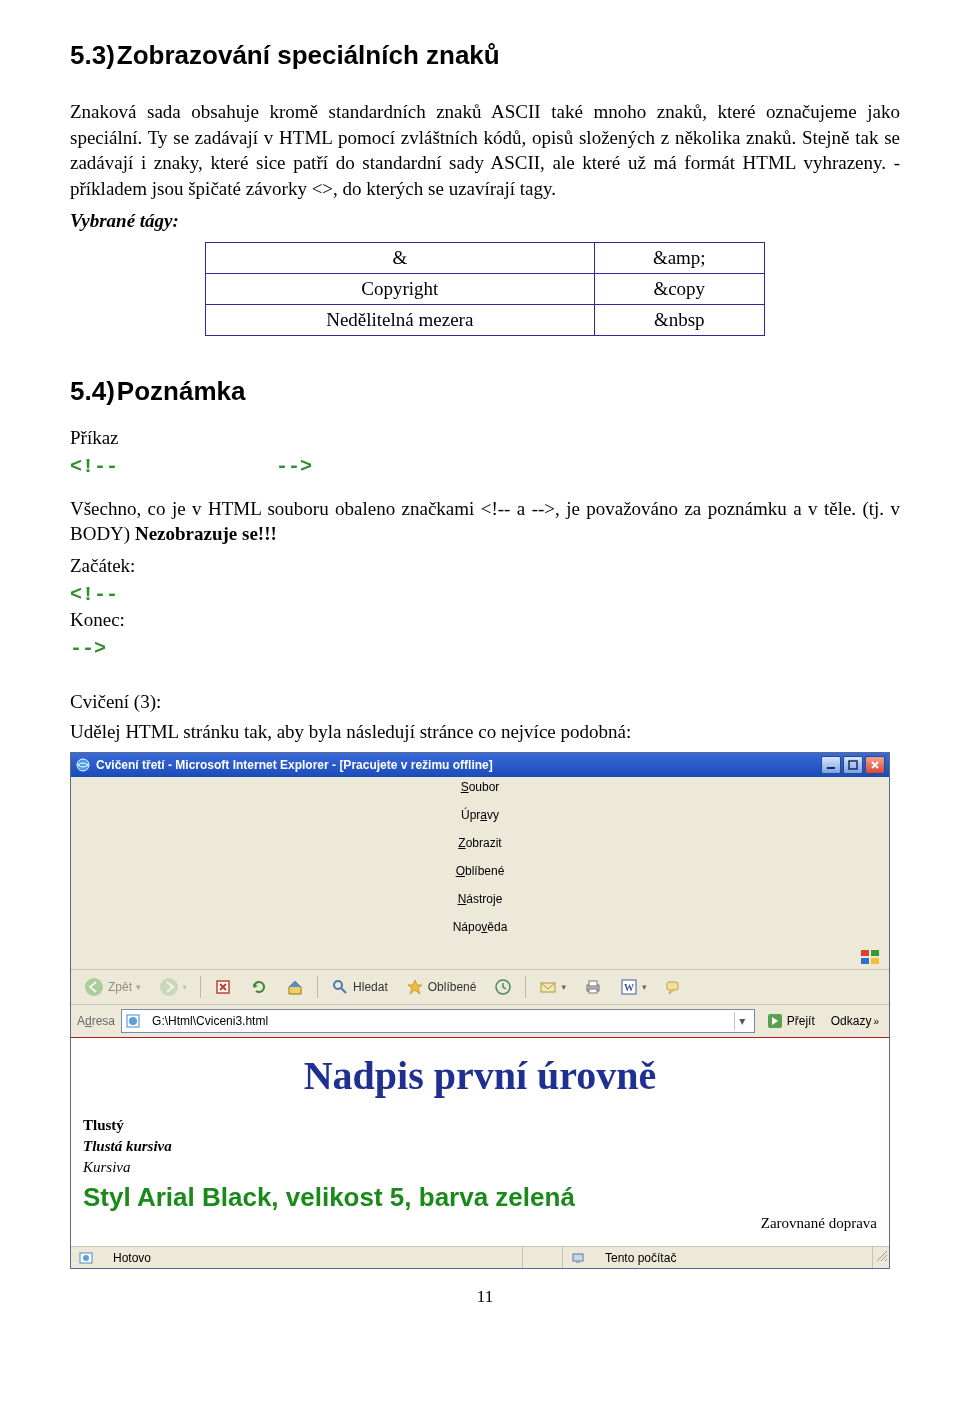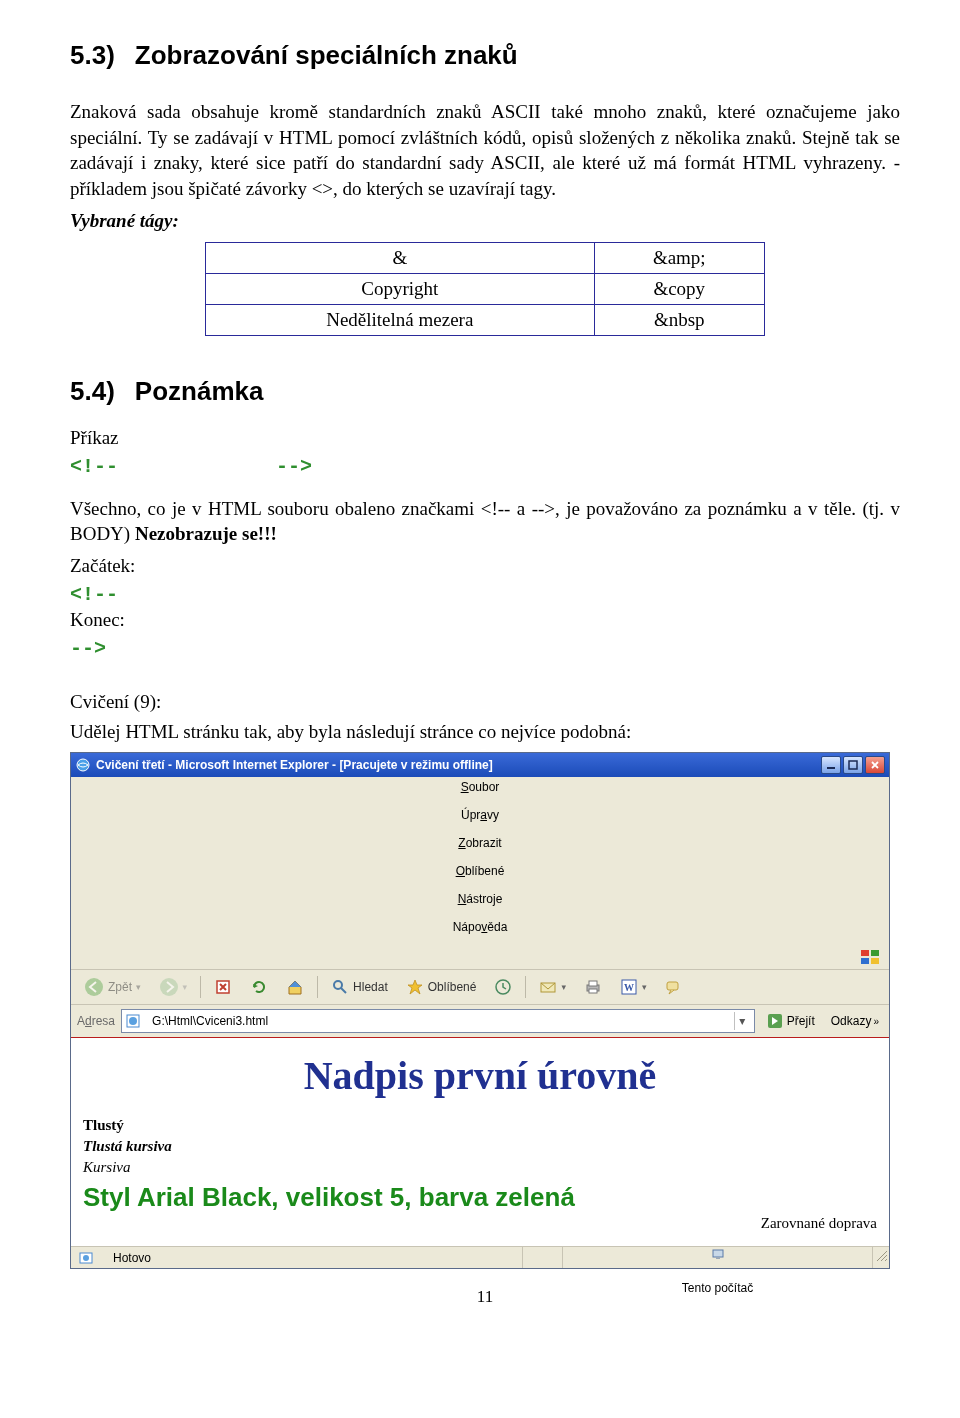--- a/index.html
+++ b/index.html
@@ -5,21 +5,21 @@
   * { box-sizing: border-box; margin: 0; padding: 0; }
   body {
     font-family: "Times New Roman", Times, serif;
     background: #fff;
     color: #000;
     width: 960px;
     padding: 40px 60px 30px 70px;
   }
   .sec-num { font-weight: bold; font-family: Arial, sans-serif; font-size: 26px; }
   .sec-title { font-weight: bold; font-family: Arial, sans-serif; font-size: 26px; }
-  .sec-row { display: flex; gap: 20px; align-items: baseline; margin-bottom: 28px; }
+  .sec-row { display: flex; gap: 2px; align-items: baseline; margin-bottom: 28px; }
   .body-text { font-size: 19px; line-height: 1.35; margin-bottom: 8px; text-align: justify; }
   .italic-label { font-style: italic; font-weight: bold; font-size: 19px; margin-top: 6px; margin-bottom: 10px; }
   .tbl-wrap { display: flex; justify-content: center; margin: 8px 0 40px 0; }
   table.entities {
     border-collapse: collapse;
     width: 560px;
   }
   table.entities td {
     border: 1.5px solid #2a2a9a;
     padding: 4px 10px;
@@ -171,21 +171,21 @@
     border-top: 1px solid #c8c4b4;
     font-size: 12px;
   }
   .ie-status-cell {
     display: flex; align-items: center; gap: 20px;
     padding: 0 8px;
     border-right: 1px solid #c8c4b4;
     height: 100%;
   }
   .ie-status-cell.left { flex: 1; }
-  .ie-status-cell.right { width: 310px; flex-direction: column; }
+  .ie-status-cell.right { width: 310px; }
   .ie-grip { width: 16px; height: 100%; }
 
   .page-num { text-align: center; font-size: 17px; margin-top: 18px; }
 
   
   svg { display: block; }
 </style>
 </head>
 <body>
 
@@ -237,21 +237,21 @@
 </p>
 
 <p class="heading-bold">Začátek:</p>
 <p><span class="code-green">&lt;!--</span></p>
 
 <p class="heading-bold">Konec:</p>
 <p><span class="code-green">--&gt;</span></p>
 
 <div class="spacer-lg"></div>
 
-<p class="heading-bold">Cvičení (9):</p>
+<p class="heading-bold">Cvičení (3):</p>
 <p class="body-text">Udělej HTML stránku tak, aby byla následují stránce co nejvíce podobná:</p>
 
 <div class="ie-window">
   <div class="ie-titlebar">
     <span class="ie-icon">
       <svg width="14" height="14" viewBox="0 0 14 14">
           <circle cx="7" cy="7" r="6" fill="#4aa0e8" stroke="#fff" stroke-width="1"></circle>
           <path d="M2 7 Q7 3 12 7 Q7 11 2 7" fill="none" stroke="#fff" stroke-width="1"></path>
         </svg>
     </span>

